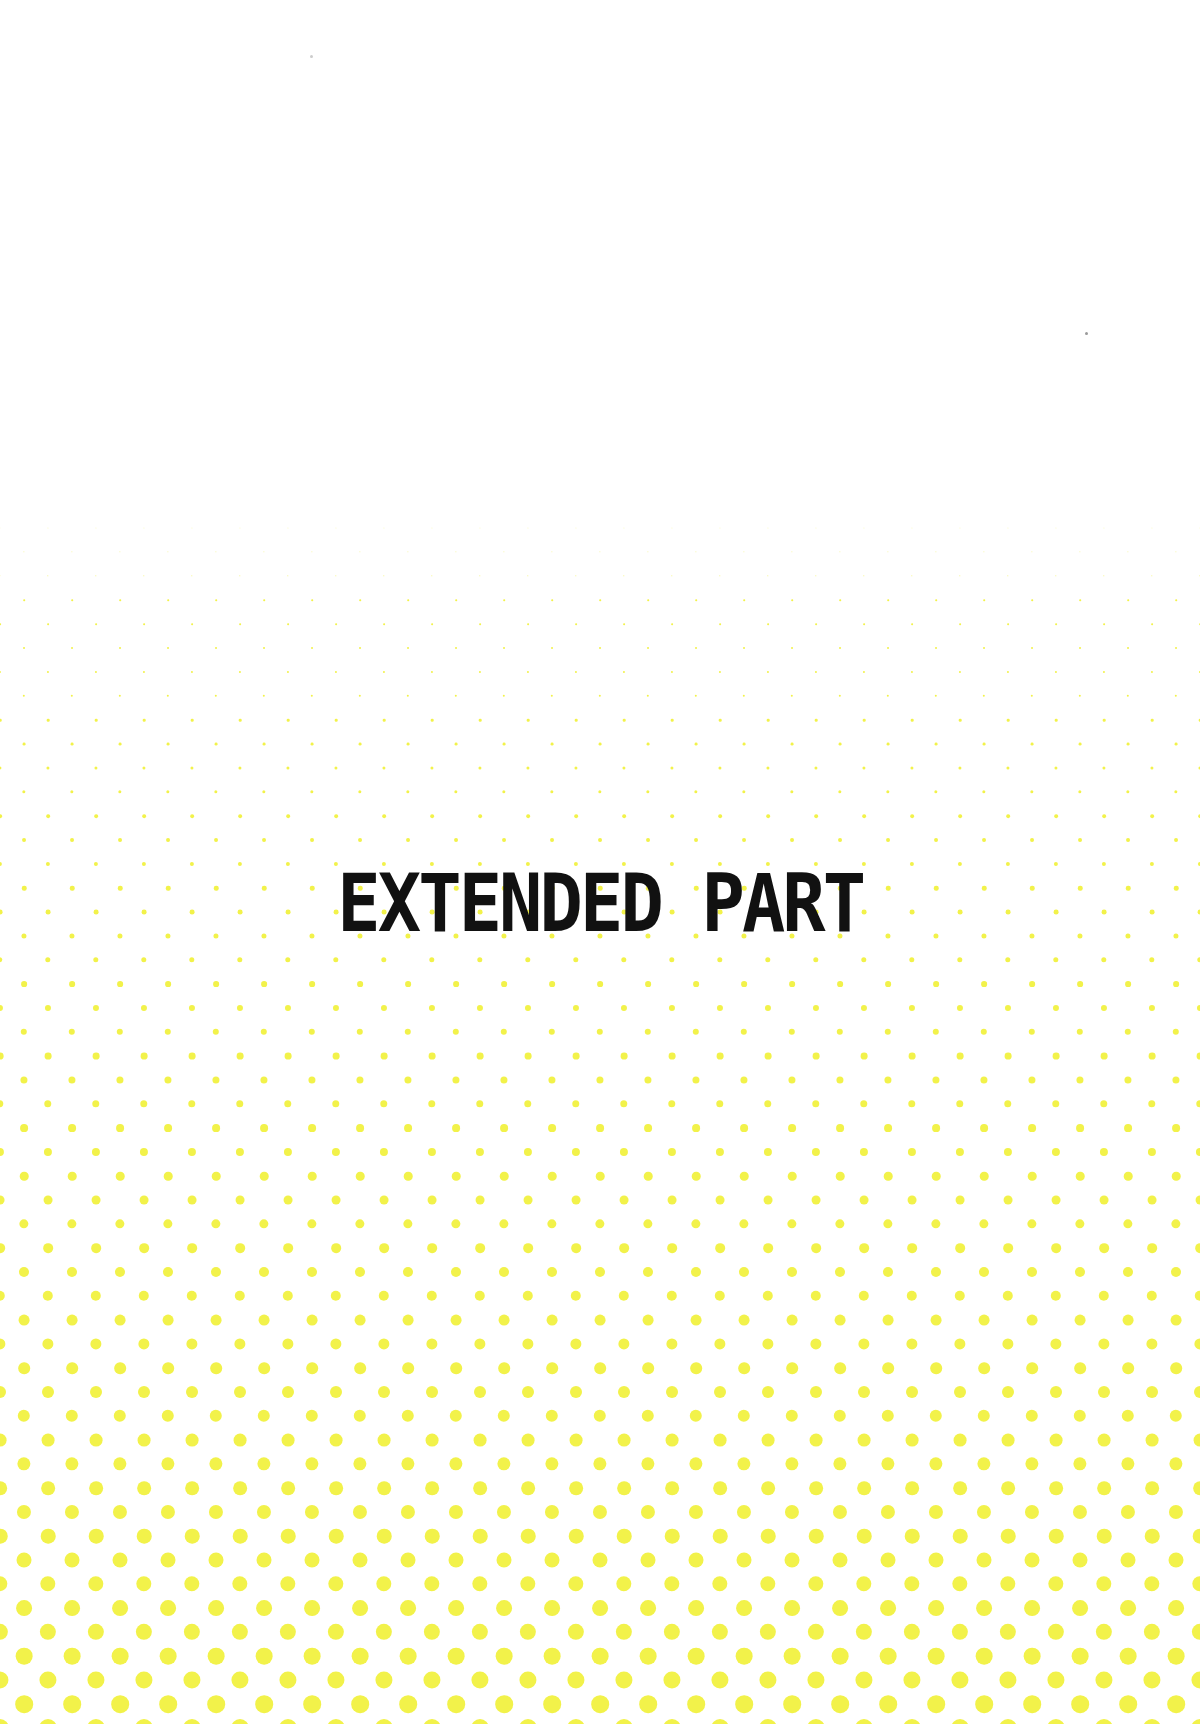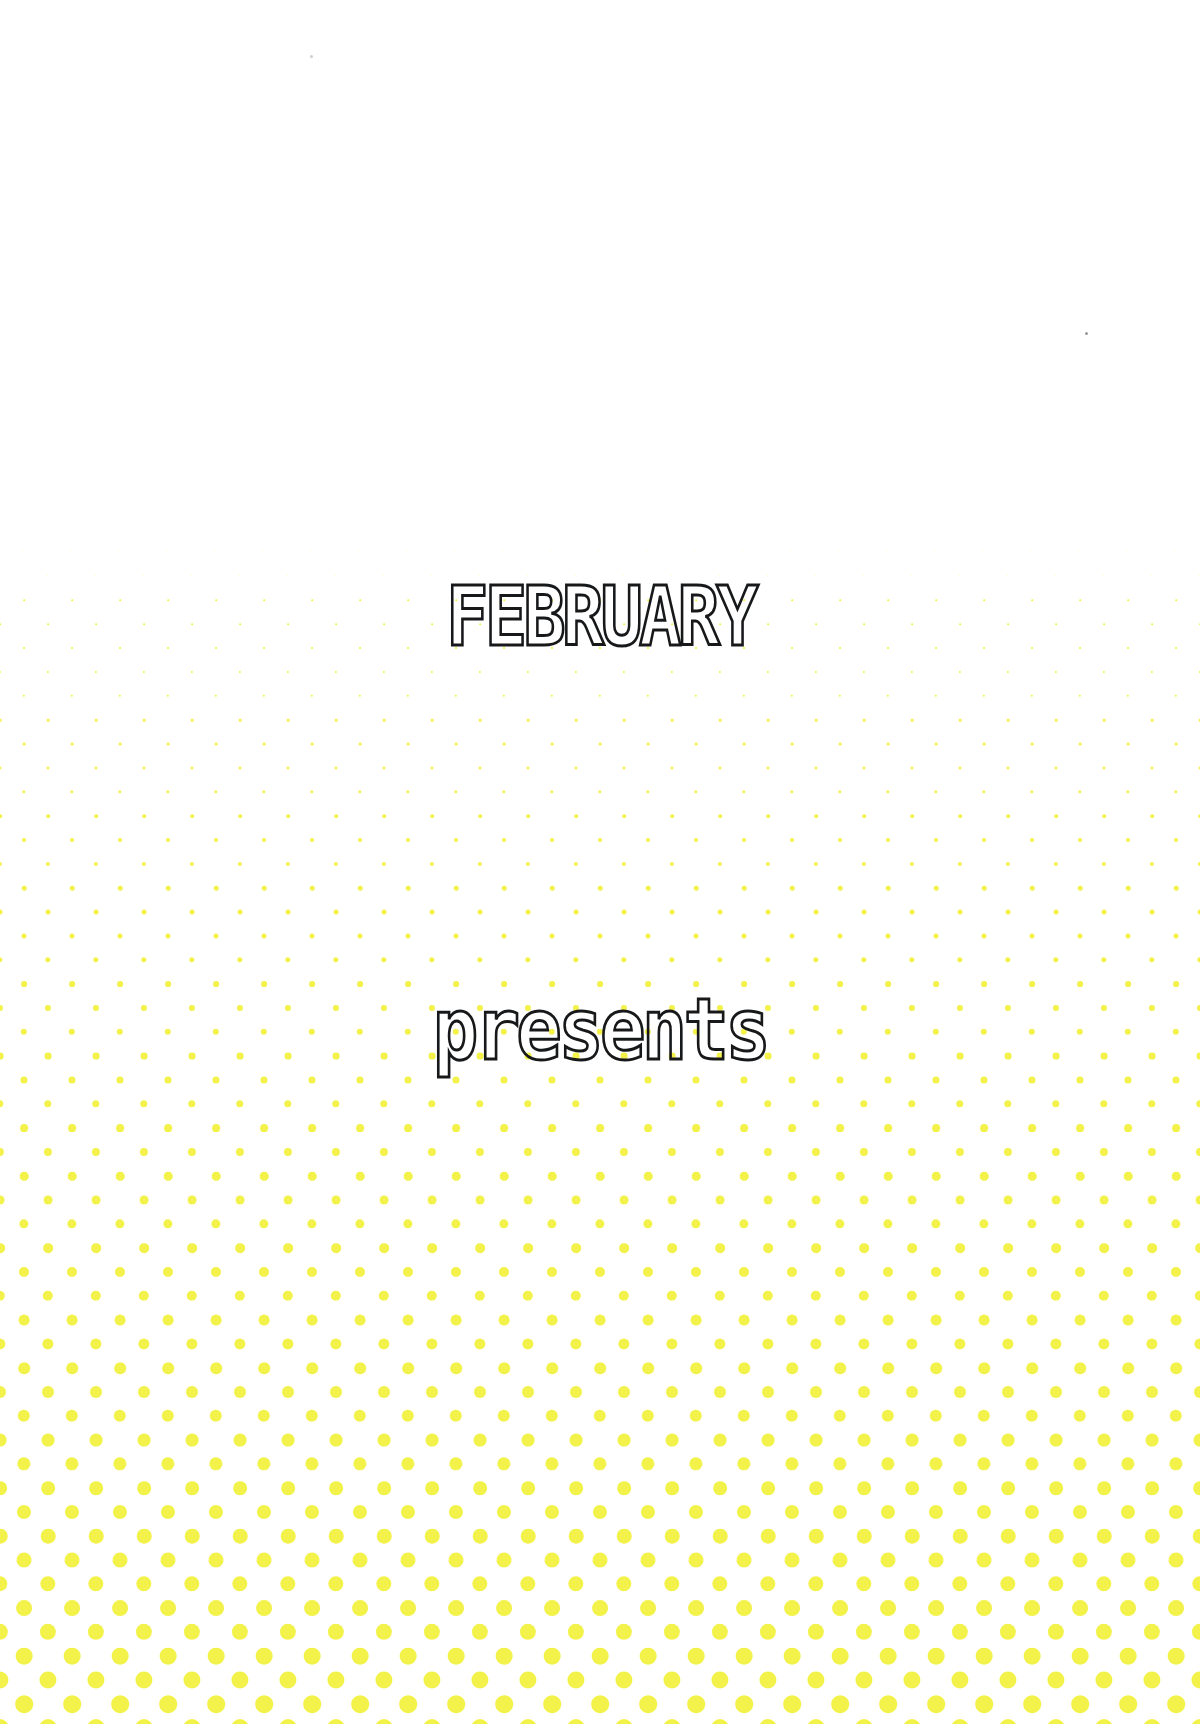--- a/index.html
+++ b/index.html
@@ -1519,25 +1519,22 @@
         <span class="dot" style="left: 960px; top: 0px; width: 18px; height: 18px; background: rgb(242, 242, 74);"></span>
         <span class="dot" style="left: 1008px; top: 0px; width: 18px; height: 18px; background: rgb(242, 242, 74);"></span>
         <span class="dot" style="left: 1056px; top: 0px; width: 18px; height: 18px; background: rgb(242, 242, 74);"></span>
         <span class="dot" style="left: 1104px; top: 0px; width: 18px; height: 18px; background: rgb(242, 242, 74);"></span>
         <span class="dot" style="left: 1152px; top: 0px; width: 18px; height: 18px; background: rgb(242, 242, 74);"></span>
         <span class="dot" style="left: 1200px; top: 0px; width: 18px; height: 18px; background: rgb(242, 242, 74);"></span>
       </div>
     </div>
 
 
-  <div class="type-stack" id="month">
-    <span class="techno">FEBRUARY</span>
+
+  <div class="type-stack" id="extended">
+    <span class="techno">EXTENDED PART</span>
   </div>
 
-
-  <div class="type-stack" id="presents">
-    <span class="techno">presents</span>
-  </div>
 
   <span class="speck" style="left:1085px; top:332px;"></span>
   <span class="speck" style="left:310px; top:55px; opacity:.5;"></span>
 
 </div>
 
 </body></html>

